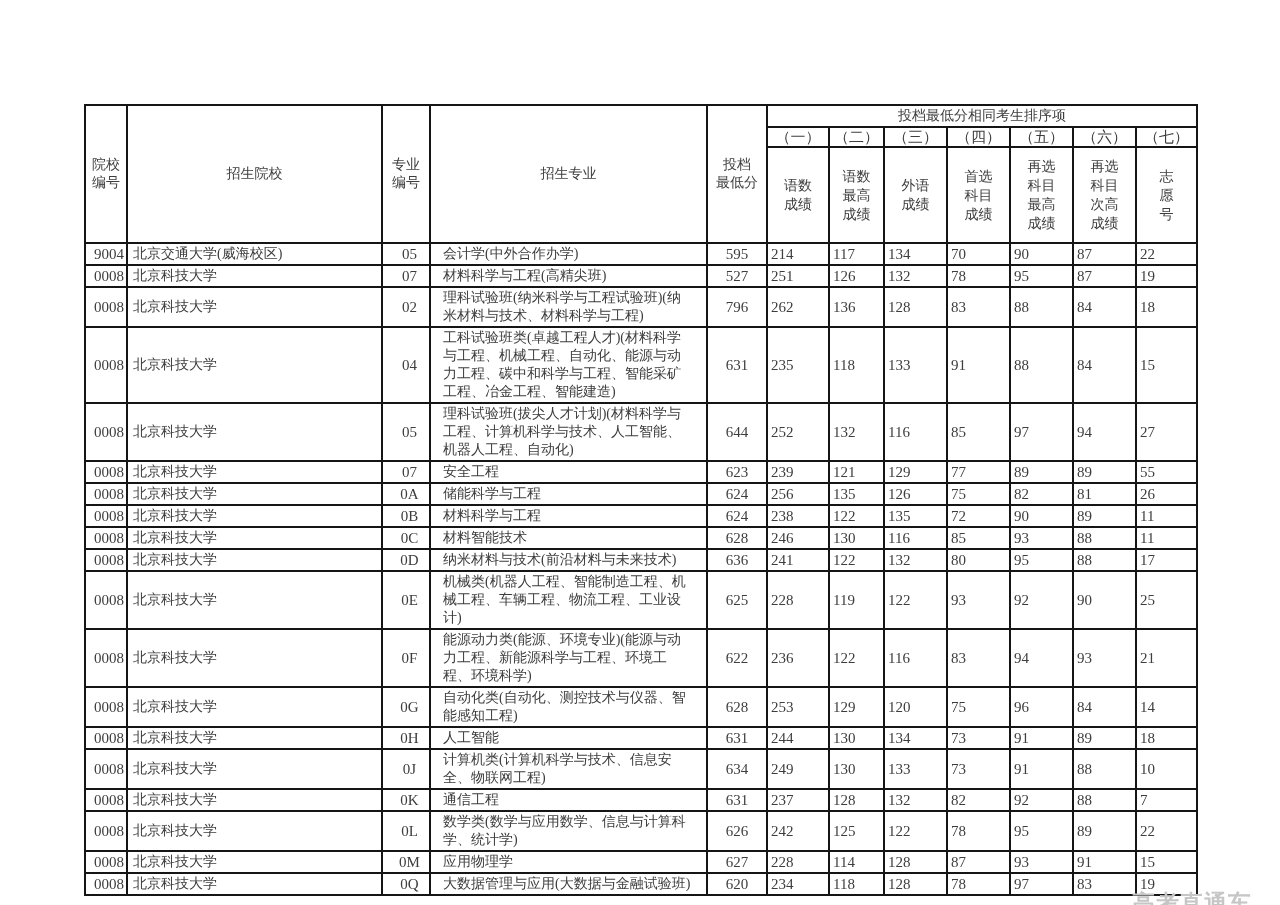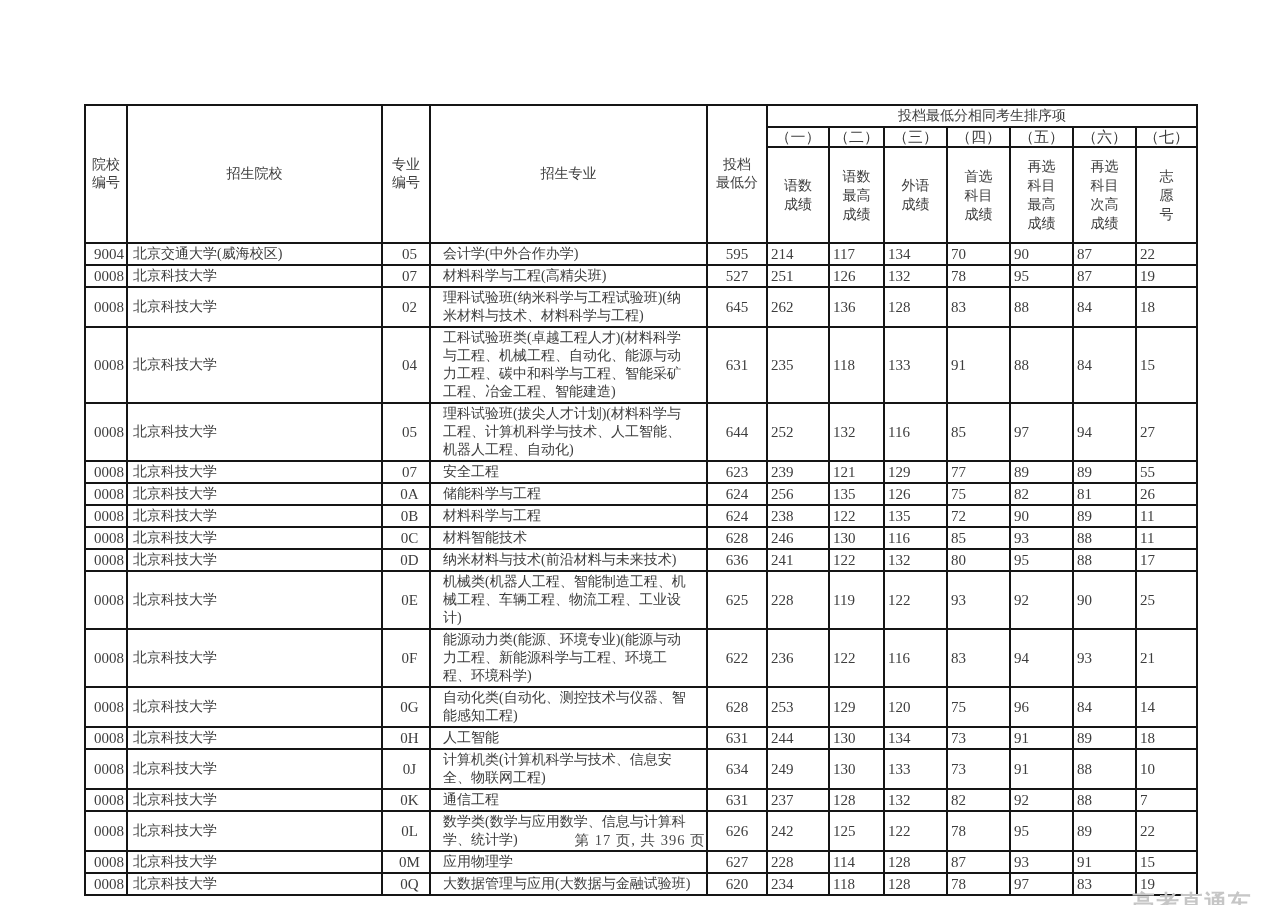--- a/index.html
+++ b/index.html
@@ -147,21 +147,21 @@
           <td class="c-num">78</td>
           <td class="c-num">95</td>
           <td class="c-num">87</td>
           <td class="c-num">19</td>
         </tr>
         <tr>
           <td class="c-code">0008</td>
           <td class="c-college">北京科技大学</td>
           <td class="c-mcode">02</td>
           <td class="c-major">理科试验班(纳米科学与工程试验班)(纳米材料与技术、材料科学与工程)</td>
-          <td class="c-score">645</td>
+          <td class="c-score">796</td>
           <td class="c-num">262</td>
           <td class="c-num">136</td>
           <td class="c-num">128</td>
           <td class="c-num">83</td>
           <td class="c-num">88</td>
           <td class="c-num">84</td>
           <td class="c-num">18</td>
         </tr>
         <tr>
           <td class="c-code">0008</td>
@@ -383,16 +383,15 @@
           <td class="c-num">118</td>
           <td class="c-num">128</td>
           <td class="c-num">78</td>
           <td class="c-num">97</td>
           <td class="c-num">83</td>
           <td class="c-num">19</td>
         </tr>
       </tbody>
   </table>
 
-  <div class="footer">第 17 页, 共 396 页</div>
   <div class="watermark">高考直通车</div>
 
 </div>
 
 </body></html>

